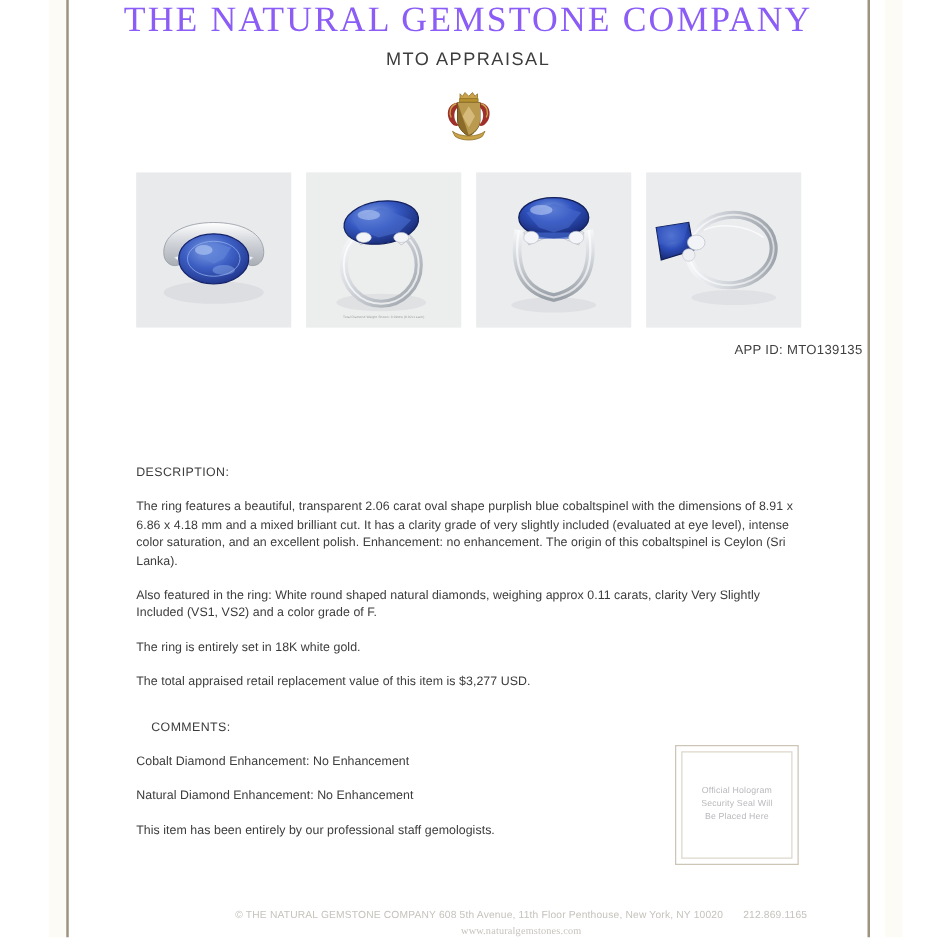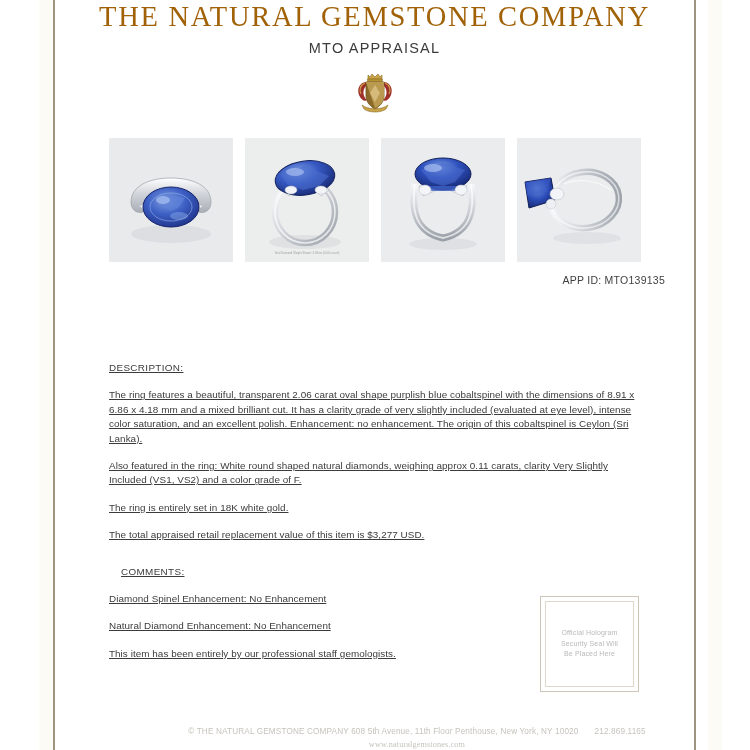--- a/index.html
+++ b/index.html
@@ -48,21 +48,21 @@
 
   
   .masthead {
     text-align: center;
     padding-top: 1px;
   }
   .company-title {
     font-family: "Liberation Serif", serif;
     font-size: 28.5px;
     letter-spacing: 1.7px;
-    color: #a16207;
+    color: #8b5cf6;
     font-weight: 400;
     line-height: 32px;
     white-space: nowrap;
   }
   .doc-subtitle {
     font-size: 14.5px;
     letter-spacing: 1.2px;
     color: #3c3c3c;
     margin-top: 6px;
     line-height: 18px;
@@ -103,38 +103,37 @@
     color: #9a9a9a;
     letter-spacing: .1px;
     line-height: 4px;
     filter: blur(.25px);
   }
 
   
   .app-id {
     position: absolute;
     top: 274px;
-    right: 29px;
+    right: 4px;
     font-size: 10.5px;
     color: #3f3f3f;
     letter-spacing: .25px;
     text-align: right;
   }
 
   
   .body-copy {
     position: absolute;
     left: 54px;
-    top: 361px;
+    top: 372px;
     width: 532px;
     color: #3b3b3b;
     font-size: 9.9px;
     line-height: 14.4px;
     letter-spacing: .05px;
-    text-decoration: underline;
   }
   .section-label {
     margin: 0 0 13px 0;
     letter-spacing: .35px;
   }
   .body-copy p { margin: 0 0 13px 0; }
   .comments-label { margin: 22px 0 13px 12px; letter-spacing: .35px; }
 
   
   .seal-outer {
@@ -336,21 +335,21 @@
   <div class="app-id">APP ID: MTO139135</div>
 
   <div class="body-copy">
     <div class="section-label">DESCRIPTION:</div>
     <p>The ring features a beautiful, transparent 2.06 carat oval shape purplish blue cobaltspinel with the dimensions of 8.91 x 6.86 x 4.18 mm and a mixed brilliant cut. It has a clarity grade of very slightly included (evaluated at eye level), intense color saturation, and an excellent polish. Enhancement: no enhancement. The origin of this cobaltspinel is Ceylon (Sri Lanka).</p>
     <p>Also featured in the ring: White round shaped natural diamonds, weighing approx 0.11 carats, clarity Very Slightly Included (VS1, VS2) and a color grade of F.</p>
     <p>The ring is entirely set in 18K white gold.</p>
     <p>The total appraised retail replacement value of this item is $3,277 USD.</p>
 
     <div class="comments-label">COMMENTS:</div>
-    <p>Diamond Spinel Enhancement: No Enhancement</p>
+    <p>Cobalt Diamond Enhancement: No Enhancement</p>
     <p>Natural Diamond Enhancement: No Enhancement</p>
     <p>This item has been entirely by our professional staff gemologists.</p>
   </div>
 
   <div class="seal-outer">
     <div class="seal-inner">
       <div class="seal-text">
         <div>Official Hologram</div>
         <div>Security Seal Will</div>
         <div>Be Placed Here</div>

